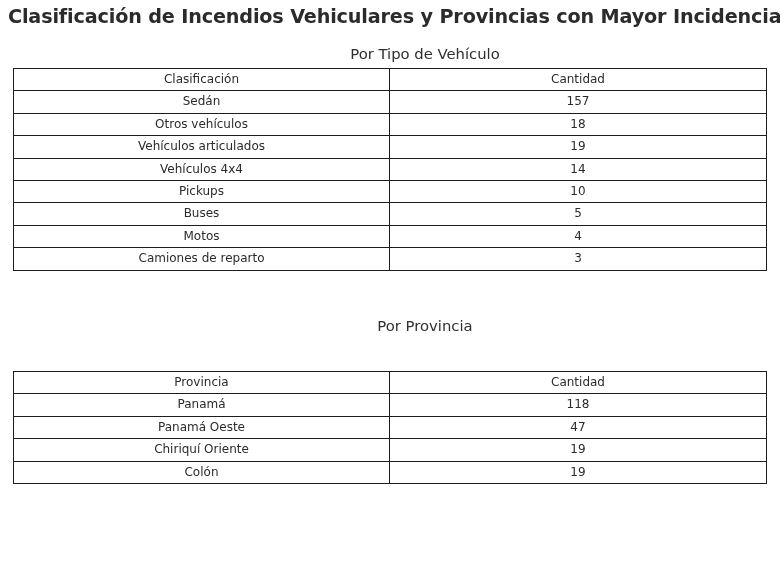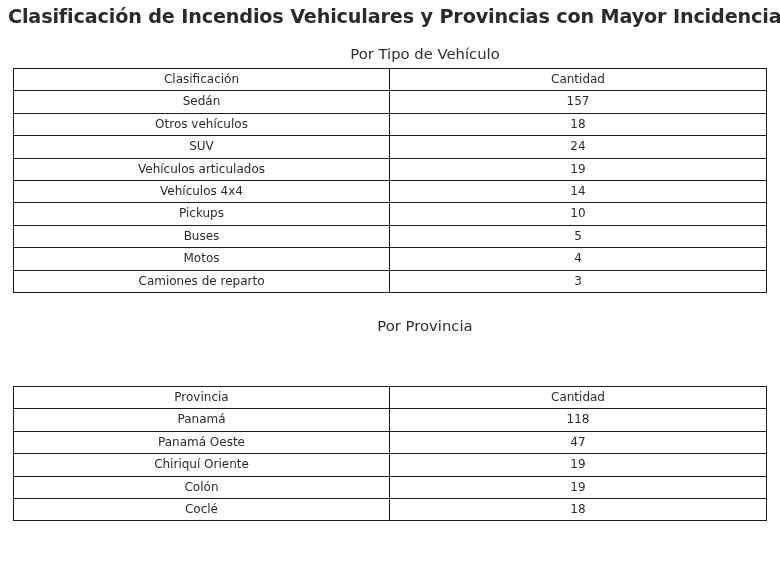--- a/index.html
+++ b/index.html
@@ -57,21 +57,21 @@
     table-layout: fixed;
     background: #ffffff;
   }
   #table-vehiculo {
     left: 13px;
     top: 68px;
     width: 753px;
   }
   #table-provincia {
     left: 13px;
-    top: 386px;
+    top: 371px;
     width: 753px;
   }
 
   table.data-table col.col-label { width: 376px; }
   table.data-table col.col-value { width: 377px; }
 
   table.data-table th,
   table.data-table td {
     border: 1.3px solid #1c1c1c;
     text-align: center;
@@ -110,24 +110,20 @@
       </tr>
     </thead>
     <tbody>
       <tr>
         <td>Sedán</td>
         <td>157</td>
       </tr>
       <tr>
         <td>Otros vehículos</td>
         <td>18</td>
-      </tr>
-      <tr>
-        <td>SUV</td>
-        <td>24</td>
       </tr>
       <tr>
         <td>Vehículos articulados</td>
         <td>19</td>
       </tr>
       <tr>
         <td>Vehículos 4x4</td>
         <td>14</td>
       </tr>
       <tr>
@@ -172,20 +168,16 @@
         <td>47</td>
       </tr>
       <tr>
         <td>Chiriquí Oriente</td>
         <td>19</td>
       </tr>
       <tr>
         <td>Colón</td>
         <td>19</td>
       </tr>
-      <tr>
-        <td>Coclé</td>
-        <td>18</td>
-      </tr>
     </tbody>
   </table>
 
 </div>
 
 </body></html>

